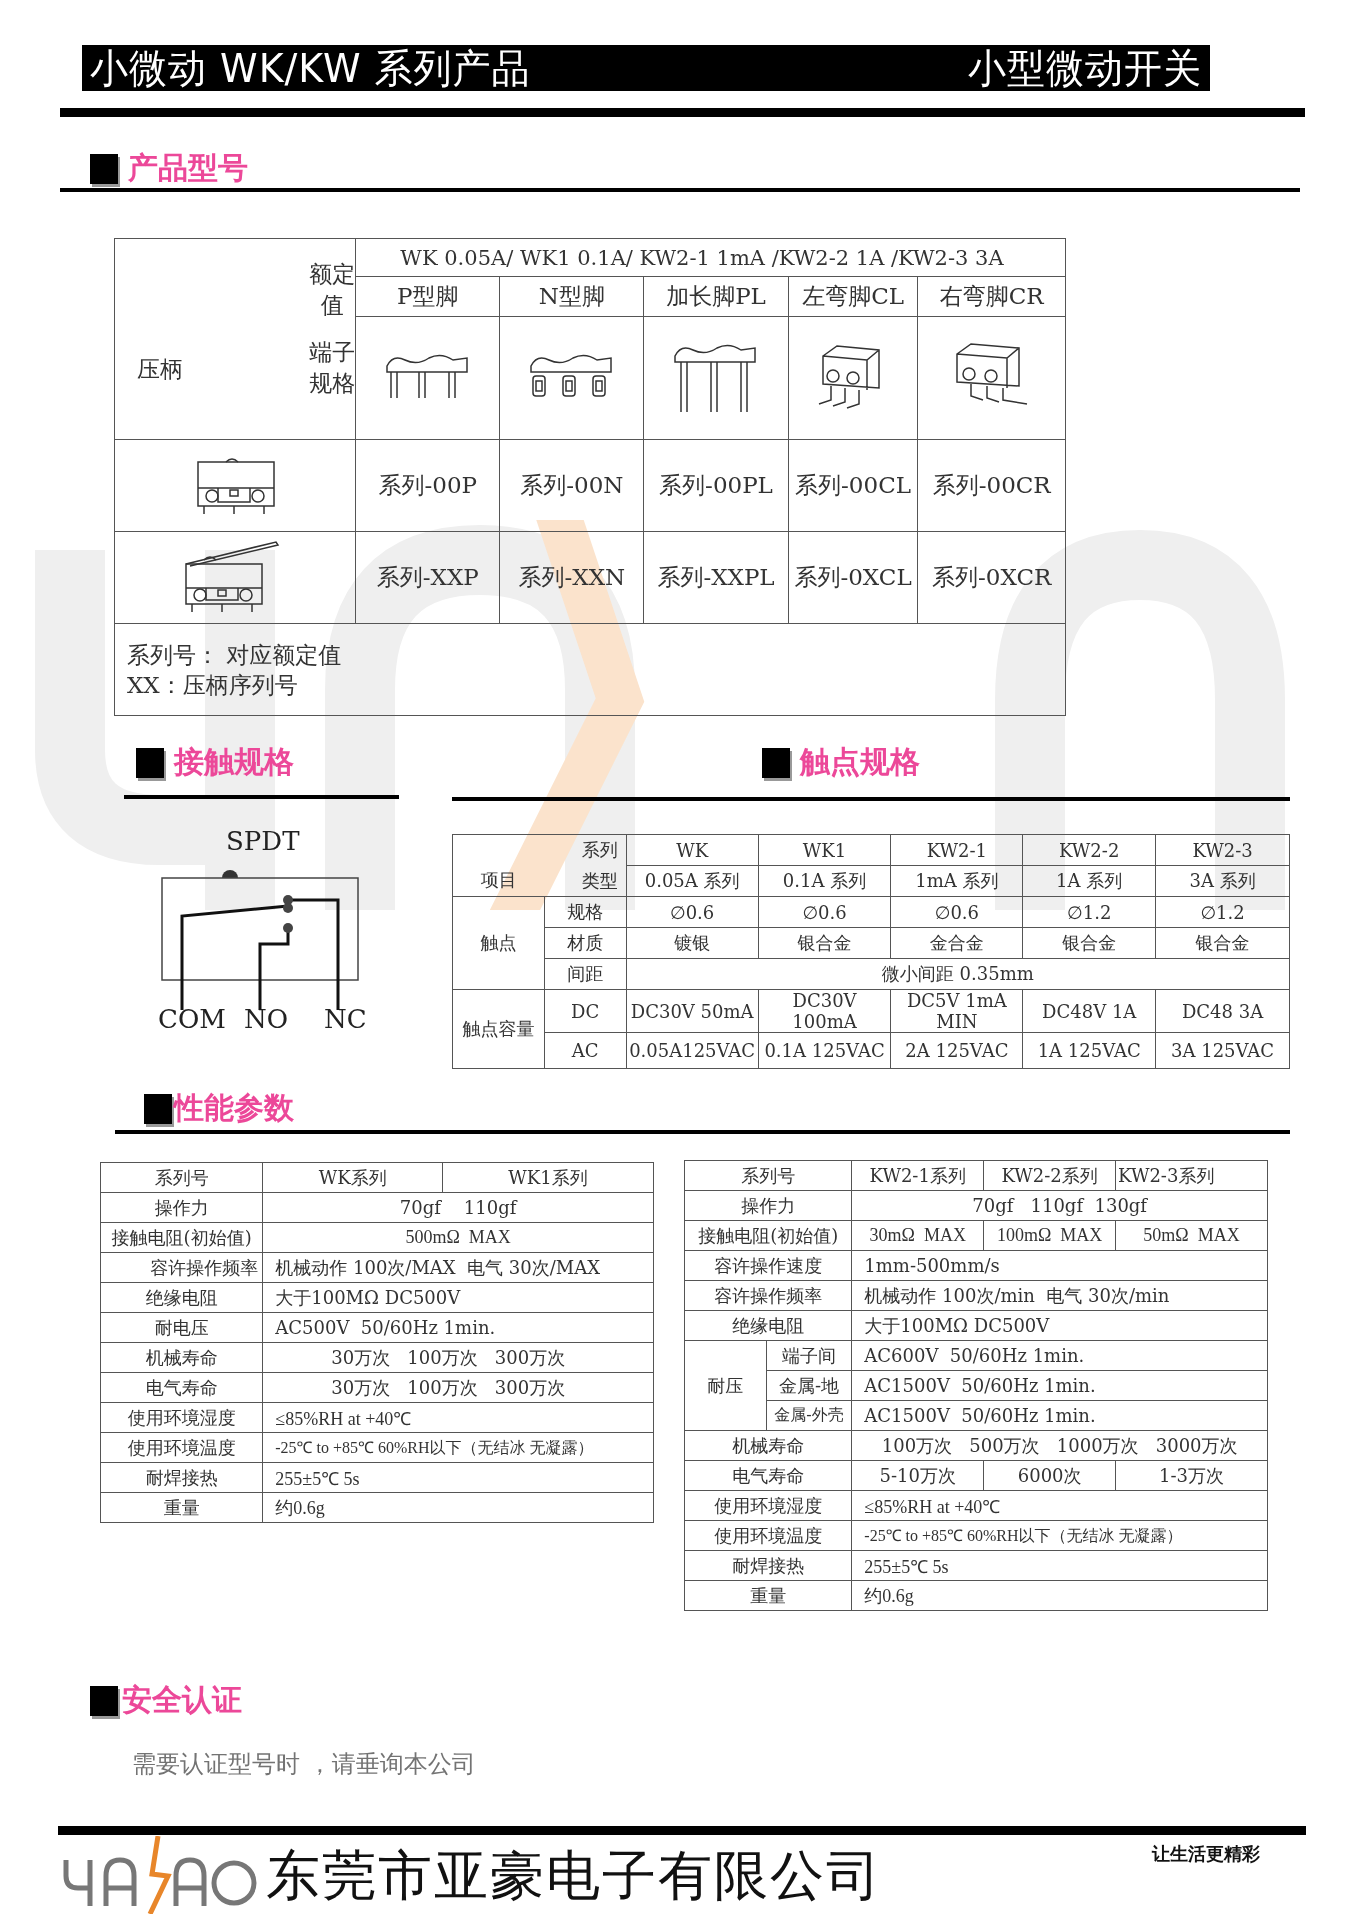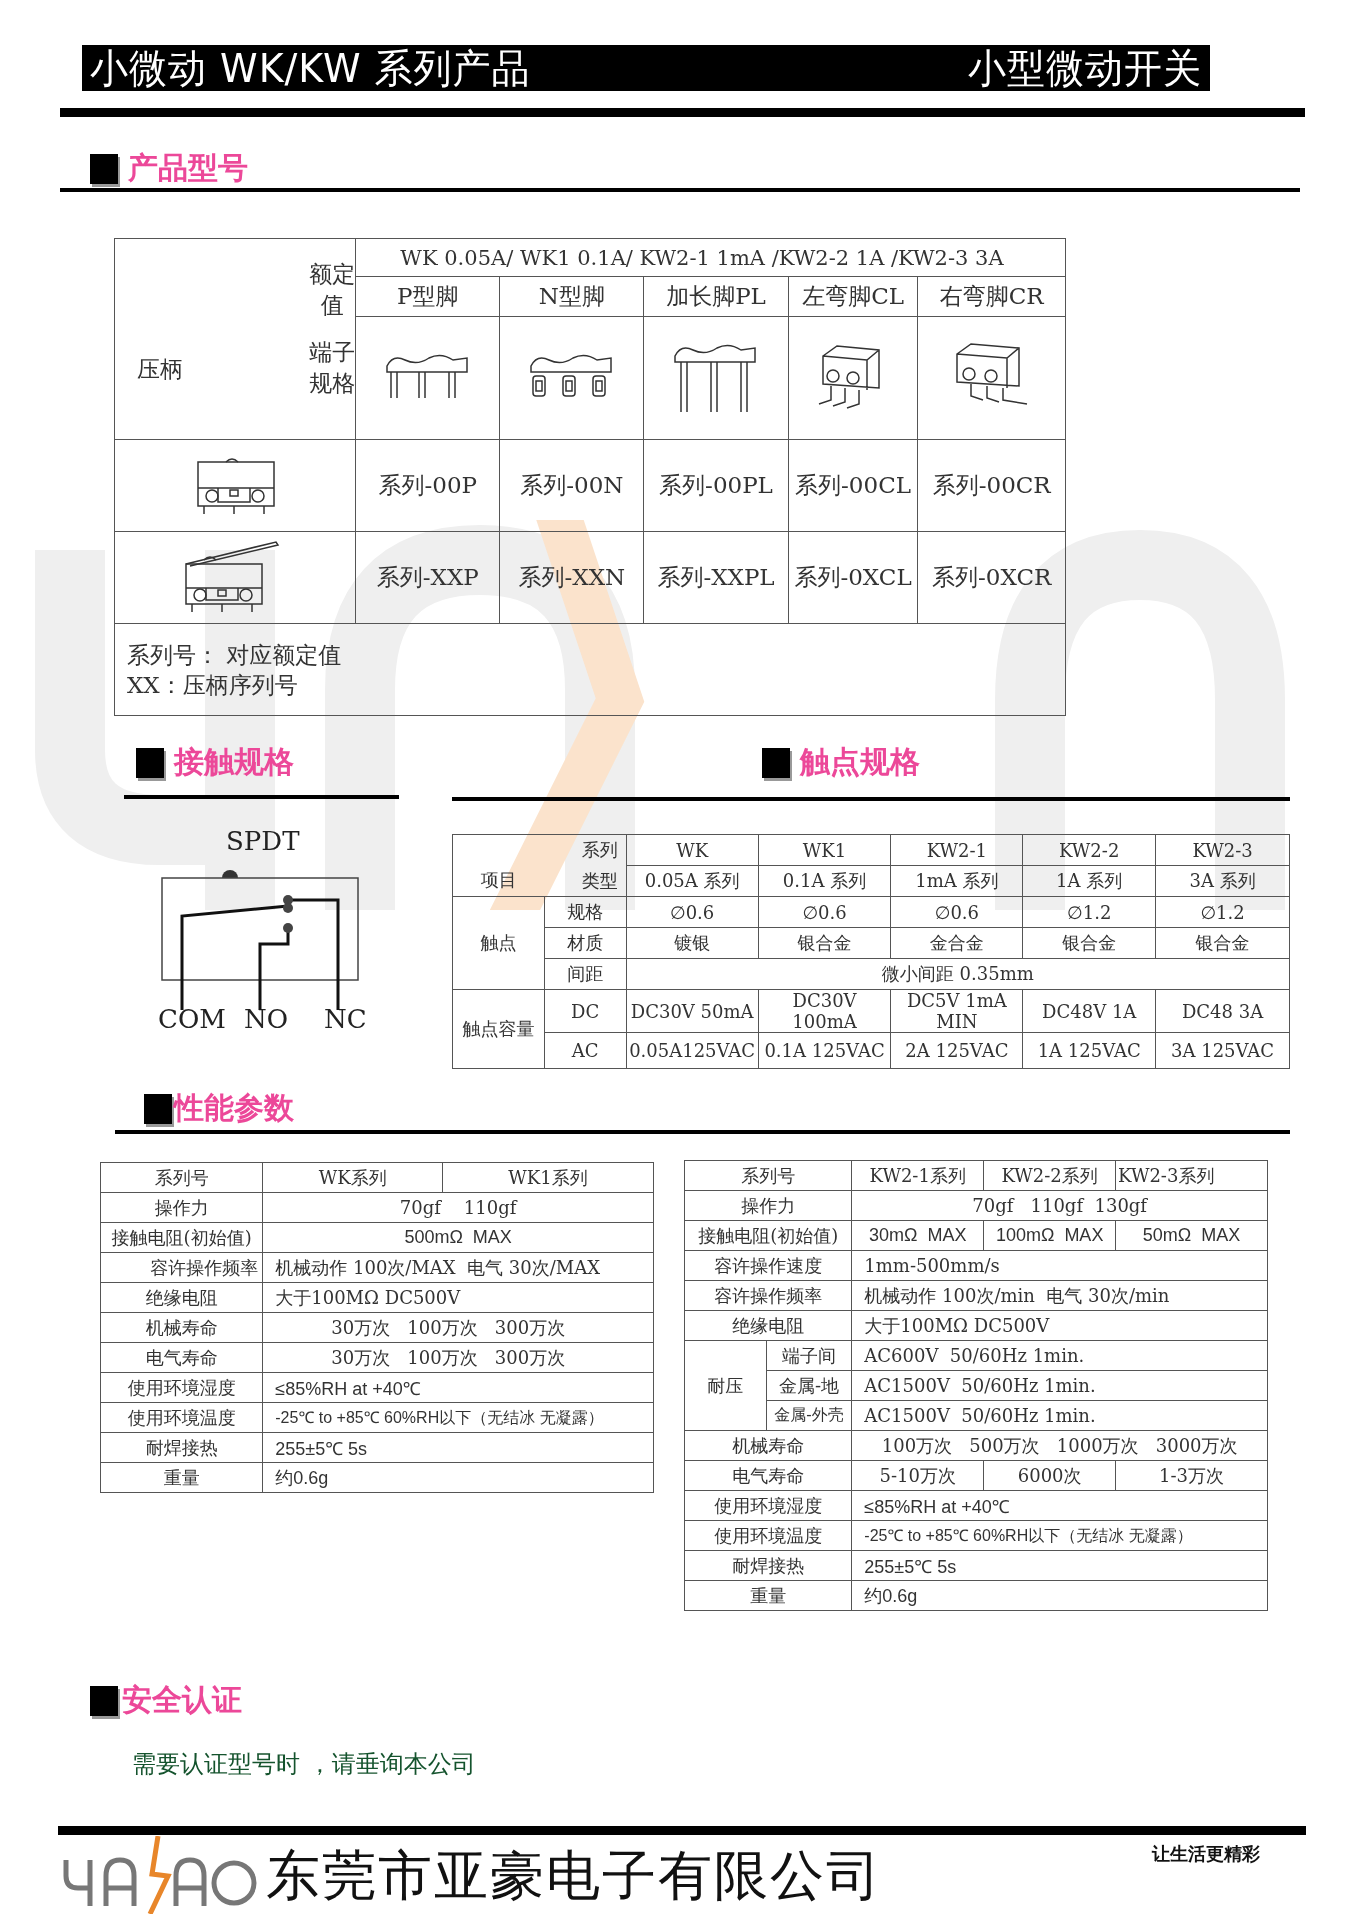--- a/index.html
+++ b/index.html
@@ -16,21 +16,21 @@
 .sec-title{display:flex;align-items:center;font-family:"DejaVu Sans","Liberation Sans",sans-serif;font-weight:bold;font-size:30px;color:#ec4899}
 .sq{display:inline-block;width:28px;height:30px;background:#000;margin-right:10px;box-shadow:2px 3px 0 #999}
 .rule{height:4px;background:#000}
 
 table{border-collapse:collapse;position:absolute;z-index:1}
 td{border:1.5px solid #555;text-align:center;vertical-align:middle;font-size:22px;color:#333}
 .t1 td{font-size:23px}
 .t2 td{font-size:18px;height:31px}
 .t3 td,.t4 td{font-size:18px;height:30px;color:#333}
 .left{text-align:left;padding-left:12px}
-.sn{font-family:Liberation Sans, sans-serif}
+.sn{font-family:Liberation Serif, serif}
 svg{display:block}
 .foot-bar{left:58px;top:1826px;width:1248px;height:9px;background:#000}
 </style>
 </head>
 <body>
 
 <svg class="wm" viewBox="0 0 1300 390">
   <g fill="none" stroke="#EFEFEF" stroke-width="70" stroke-linecap="butt">
     <path d="M40 30 L40 230 Q40 310 130 310 L200 310"></path>
     <path d="M210 30 L210 390"></path>
@@ -306,20 +306,24 @@
       </tr>
   <tr>
         <td style="text-align:right;padding-right:4px">容许操作频率</td>
         <td colspan="2" class="left" style="white-space:pre">机械动作 100次/MAX  电气 30次/MAX</td>
       </tr>
   <tr>
         <td>绝缘电阻</td>
         <td colspan="2" class="left">大于100MΩ DC500V</td>
       </tr>
   <tr>
+        <td>耐电压</td>
+        <td colspan="2" class="left" style="white-space:pre">AC500V  50/60Hz 1min.</td>
+      </tr>
+  <tr>
         <td>机械寿命</td>
         <td colspan="2" class="left" style="padding-left:68px;white-space:pre">30万次   100万次   300万次</td>
       </tr>
   <tr>
         <td>电气寿命</td>
         <td colspan="2" class="left" style="padding-left:68px;white-space:pre">30万次   100万次   300万次</td>
       </tr>
   <tr>
         <td>使用环境湿度</td>
         <td colspan="2" class="left sn">≤85%RH at +40℃</td>
@@ -415,21 +419,21 @@
         <td colspan="2">重量</td>
         <td colspan="3" class="left sn">约0.6g</td>
       </tr>
 </tbody>
   </table>
 
 <div class="abs sec-title" style="left:90px;top:1680px">
   <span class="sq"></span>
   <span style="margin-left:-6px">安全认证</span>
 </div>
-<div class="abs sans" style="left:132px;top:1748px;font-size:24px;color:#14532d">需要认证型号时 ，请垂询本公司</div>
+<div class="abs sans" style="left:132px;top:1748px;font-size:24px;color:#737373">需要认证型号时 ，请垂询本公司</div>
 
 <div class="abs foot-bar"></div>
 <svg class="abs" style="left:60px;top:1836px" width="200" height="78" viewBox="0 0 200 78">
   <g fill="none" stroke="#777" stroke-width="5">
     <path d="M6 24 V40 Q6 52 18 52 H28 M30 24 V70"></path>
     <path d="M46 70 V40 Q46 24 60 24 Q74 24 74 40 V70 M46 52 H74"></path>
     <path d="M116 70 V40 Q116 24 130 24 Q144 24 144 40 V70 M116 52 H144"></path>
     <circle cx="174" cy="47" r="20"></circle>
   </g>
   <path d="M98 0 L92 38 L108 40 L90 78" fill="none" stroke="#E8862A" stroke-width="5"></path>

